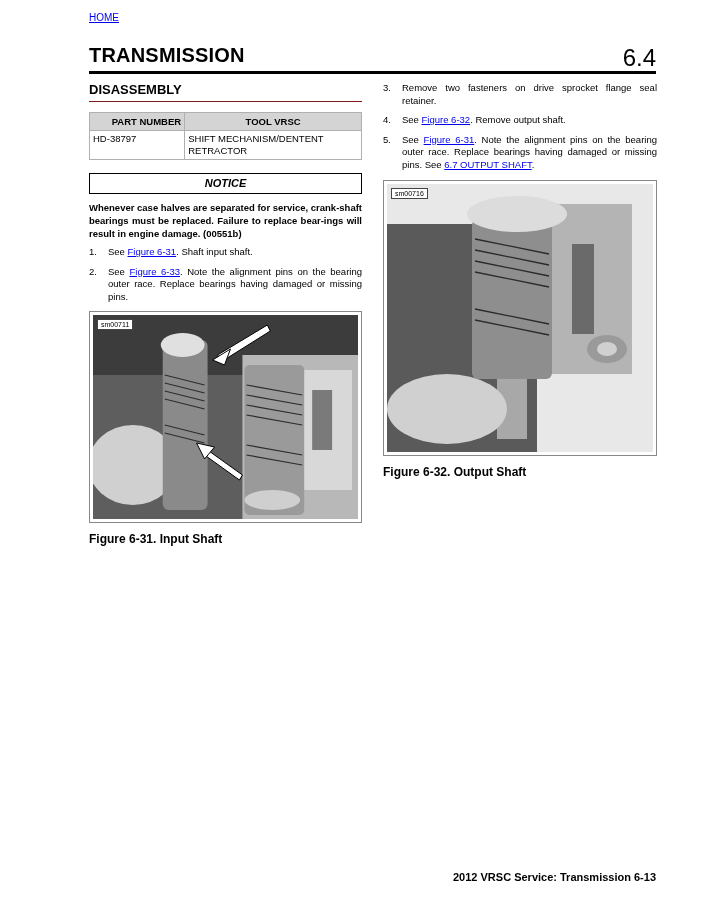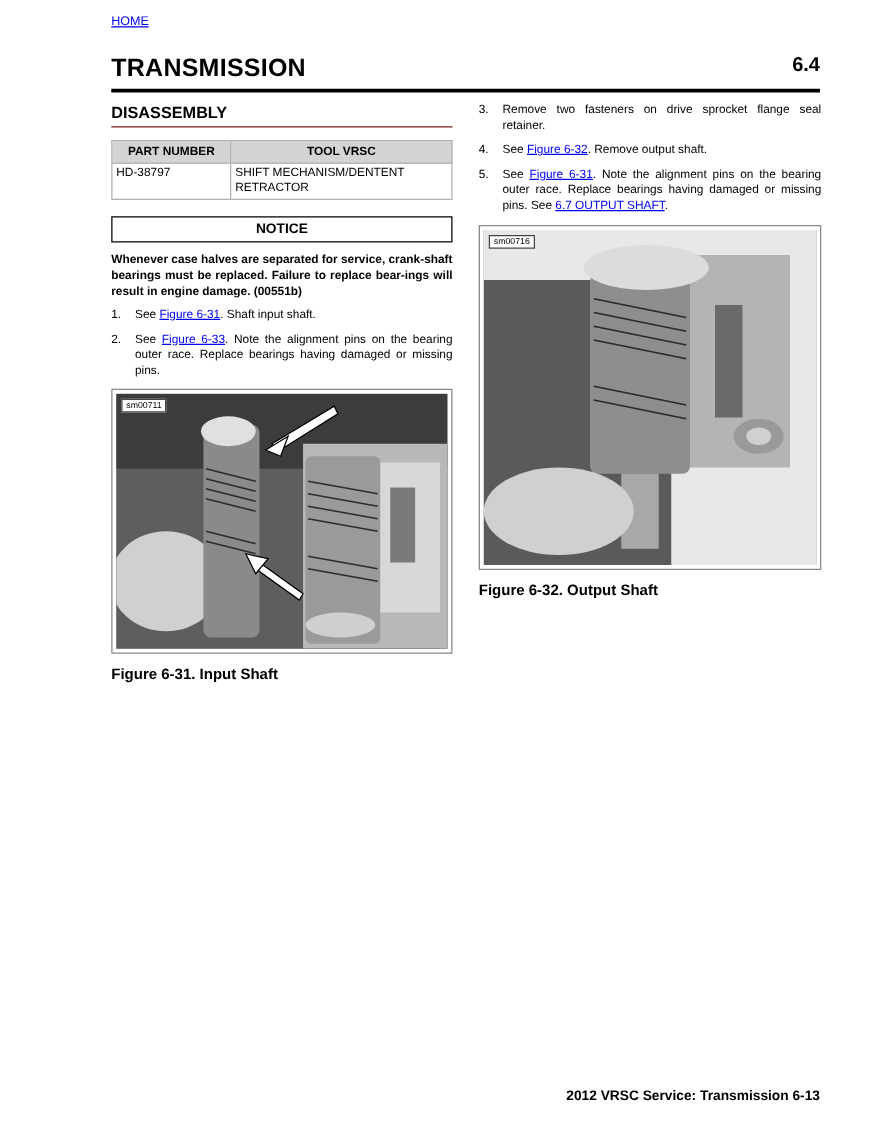--- a/index.html
+++ b/index.html
@@ -2,30 +2,30 @@
 <html><head>
 <meta charset="utf-8">
 <style>
   html, body { margin: 0; padding: 0; background: #ffffff; }
   body { width: 705px; height: 913px; position: relative; overflow: hidden;
          font-family: "Liberation Sans", sans-serif; color: #000; }
   a.link { color: #0000ee; text-decoration: underline; cursor: pointer; }
   .home { position: absolute; left: 89px; top: 12px; font-size: 10px; }
   .title-row { position: absolute; left: 89px; top: 44px; width: 567px; height: 26px; }
   .title { position: absolute; left: 0; top: 0; font-size: 20px; font-weight: bold; letter-spacing: 0.2px; }
-  .secnum { position: absolute; right: 0; top: 0; font-size: 16px; font-weight: bold; }
+  .secnum { position: absolute; right: 0; top: 0; font-size: 24px; font-weight: normal; }
   .title-rule { position: absolute; left: 89px; top: 71px; width: 567px; height: 3px; background: #000; }
   .col-left { position: absolute; left: 89px; top: 80px; width: 273px; }
   .col-right { position: absolute; left: 383px; top: 80px; width: 274px; }
   .subhead { font-size: 13px; font-weight: bold; padding-bottom: 4px; border-bottom: 1px solid #7f1d1d; margin-bottom: 10px; padding-top: 2px; }
   table.tools { width: 100%; border-collapse: collapse; font-size: 9.5px; }
-  table.tools th { background: #d4d4d4; text-align: center; font-weight: bold; padding: 3px 3px; border: 1px solid #b0b0b0; }
+  table.tools th { background: #d4d4d4; text-align: right; font-weight: bold; padding: 3px 3px; border: 1px solid #b0b0b0; }
   table.tools th.c2 { text-align: center; }
   table.tools td { padding: 2px 3px; border: 1px solid #b0b0b0; vertical-align: top; line-height: 12px; }
-  .notice { margin-top: 13px; border: 1px solid #000; height: 19px; text-align: center; font-size: 11px; font-weight: bold; line-height: 19px; }
+  .notice { margin-top: 13px; border: 1px solid #000; height: 19px; text-align: center; font-size: 11px; font-weight: bold; font-style: italic; line-height: 19px; }
   .notice-text { margin-top: 7px; font-size: 9.5px; font-weight: bold; line-height: 13px; text-align: justify; }
   ol.steps { list-style: none; margin: 6px 0 0 0; padding: 0; font-size: 9.5px; line-height: 12.5px; }
   ol.steps li { position: relative; padding-left: 19px; margin-bottom: 7px; text-align: justify; }
   ol.steps li .num { position: absolute; left: 0; top: 0; }
   .figure { border: 1px solid #888; background: #fff; padding: 3px; position: relative; }
   .photo { position: relative; width: 100%; height: 100%; overflow: hidden; background: #6d6d6d; }
   .fig-tag { position: absolute; left: 4px; top: 4px; background: #fff; border: 1px solid #444; font-size: 7px; padding: 1px 3px; z-index: 3; }
   .caption { text-align: left; font-size: 12px; font-weight: bold; margin-top: 9px; }
   .footer { position: absolute; right: 49px; top: 871px; font-size: 11px; font-weight: bold; }
 </style>

